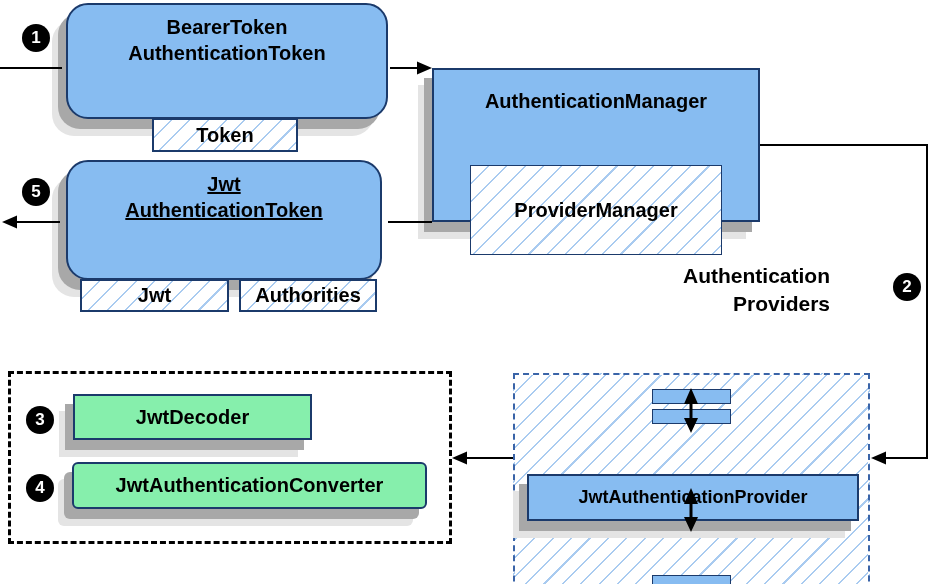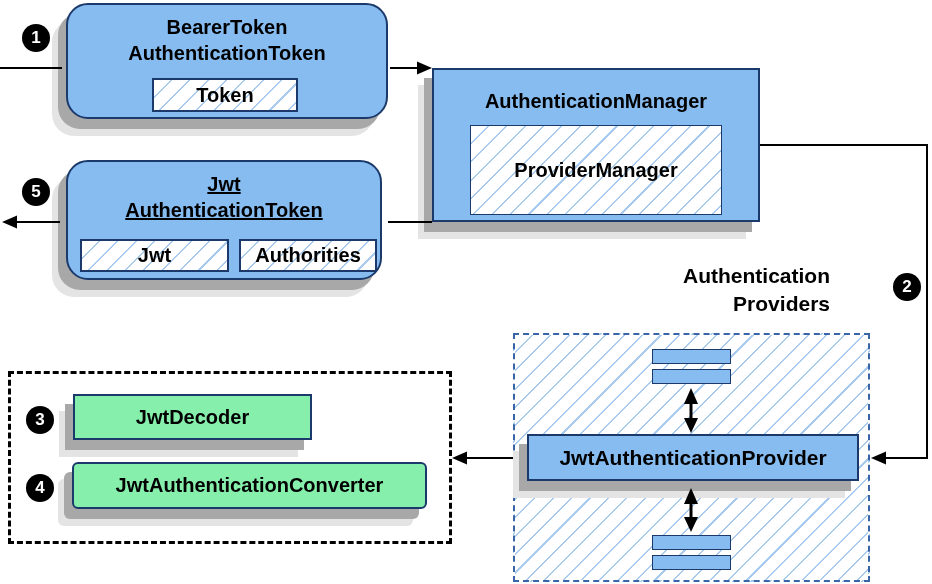--- a/index.html
+++ b/index.html
@@ -22,20 +22,21 @@
   }
   .shadow {
     box-shadow: -8px 10px 0 #a8a8a8, -14px 17px 0 #e4e4e4;
   }
   .rounded { border-radius: 22px; }
   .hatch {
     background-color: #ffffff;
     background-image: repeating-linear-gradient(135deg,
       rgba(169,203,240,0) 0px, rgba(169,203,240,0) 11.5px,
       #A9CBF0 11.5px, #A9CBF0 13px);
+    margin-top: 40px;
   }
   .node-title {
     text-align: center;
     font-size: 20px;
     line-height: 26px;
     padding-top: 9px;
     font-weight: bold;
   }
   .inner-box {
     position: absolute;
@@ -78,21 +79,21 @@
     box-sizing: border-box;
   }
   #provider-node {
     position: absolute;
     left: 12px; top: 99px;
     width: 332px; height: 47px;
     background: #87BCF1;
     border: 2px solid #1B3A6B;
     box-sizing: border-box;
     display: flex; align-items: center; justify-content: center;
-    font-size: 21px; font-weight: bold;
+    font-size: 18px; font-weight: bold;
     box-shadow: -8px 10px 0 #a8a8a8, -14px 17px 0 #e4e4e4;
   }
   #converters-box {
     position: absolute;
     left: 8px; top: 371px;
     width: 444px; height: 173px;
     border: 3px dashed #000;
     box-sizing: border-box;
     z-index: 15;
   }

